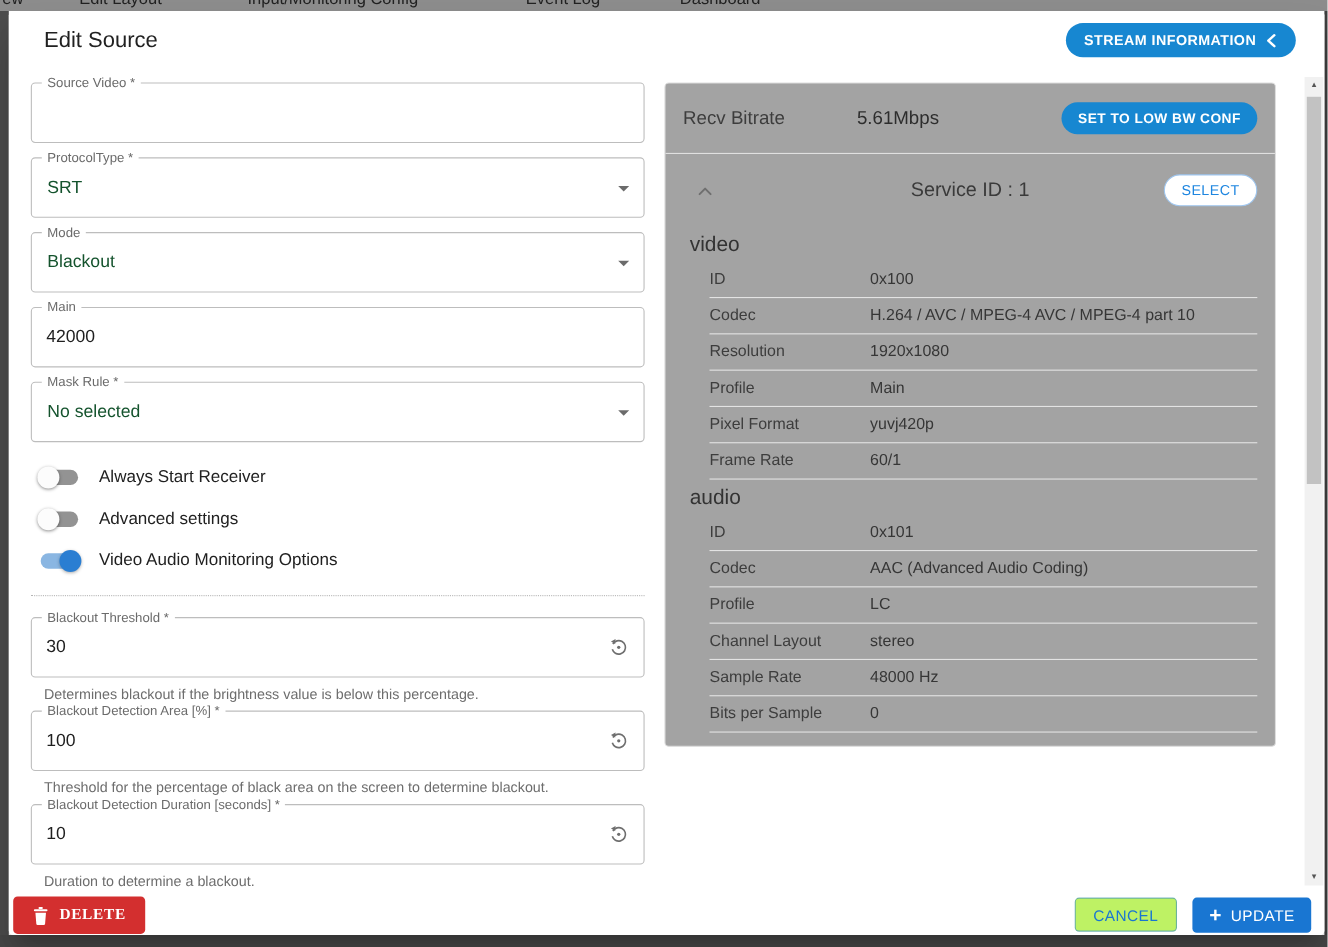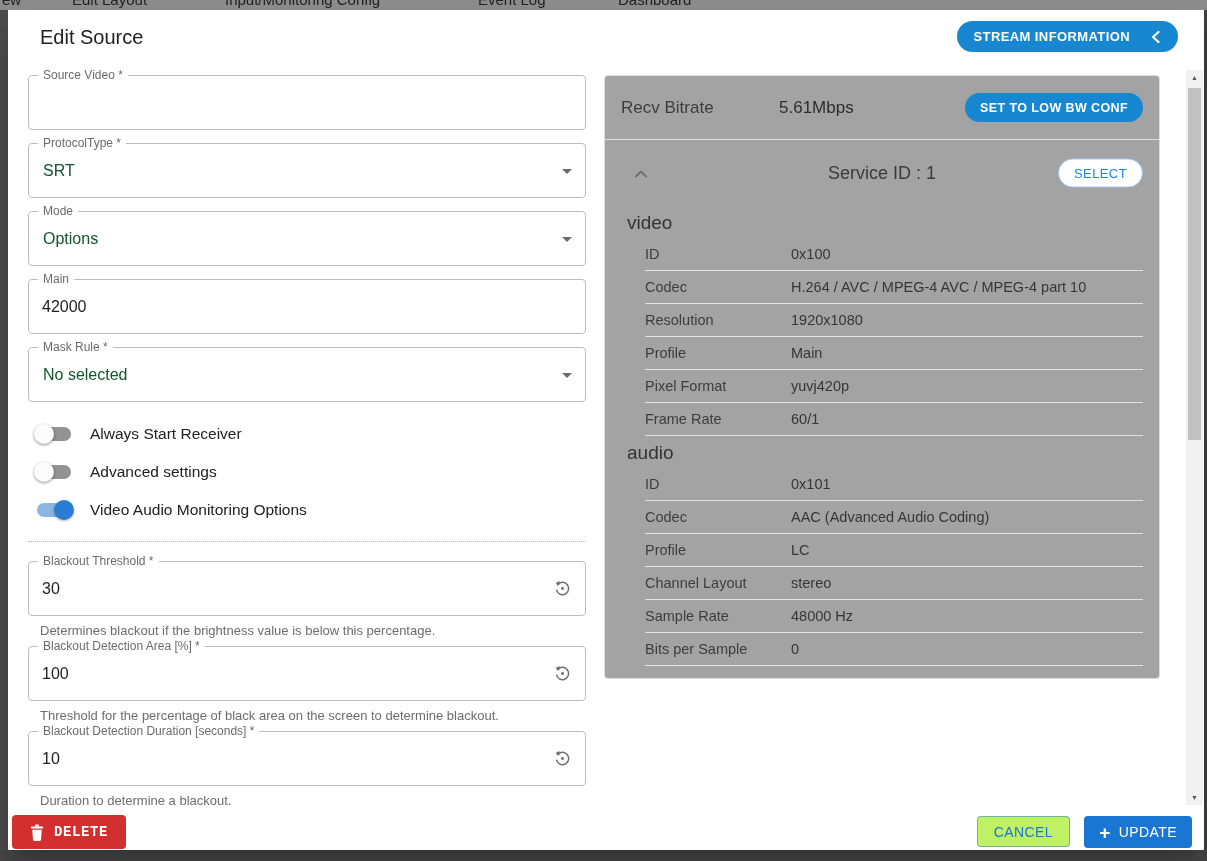--- a/index.html
+++ b/index.html
@@ -19,21 +19,21 @@
 
   
   .modal {
     position:absolute; left:8px; top:10px; width:1196px; height:840px;
     background:#fff; border-radius:4px; z-index:2;
     box-shadow: 0 11px 15px -7px rgba(0,0,0,.2), 0 24px 38px 3px rgba(0,0,0,.14);
   }
   .dialog-title { position:absolute; left:32px; top:16px; font-size:20px; font-weight:500; color:#212121; }
 
   .pill-btn {
-    display:flex; align-items:center; justify-content:center; gap:20px;
+    display:flex; align-items:center; justify-content:center; gap:8px;
     background:#1787d1; color:#fff; border:none; border-radius:16px;
     font-family:inherit; font-size:13px; font-weight:bold; letter-spacing:.4px;
     cursor:pointer; white-space:nowrap;
   }
   .stream-info-btn { position:absolute; top:11px; right:26px; height:31px; padding:0 17px; }
 
   
   .form-col { position:absolute; left:20px; top:65px; width:558px; }
   .field {
     position:relative; height:55px; border:1px solid #bdbdbd; border-radius:4px;
@@ -100,21 +100,21 @@
   .scrollbar { position:absolute; left:1178px; top:60px; width:17px; height:735px; background:#f1f1f1; }
   .sb-arrow { position:absolute; left:0; width:17px; height:15px; display:flex; align-items:center; justify-content:center;
     font-size:7px; color:#555; cursor:pointer; }
   .sb-up { top:0; }
   .sb-down { bottom:0; }
   .sb-thumb { position:absolute; left:2px; top:18px; width:13px; height:352px; background:#c2c2c2; cursor:grab; }
 
   
   .delete-btn { position:absolute; left:4px; top:805px; height:34px; padding:0 18px;
     display:flex; align-items:center; gap:10px; background:#d32f2f; border:none; border-radius:4px;
-    color:#fff; font-family:Liberation Mono, monospace; font-size:14px; font-weight:bold; letter-spacing:.6px; cursor:pointer; }
+    color:#fff; font-family:Liberation Serif, serif; font-size:14px; font-weight:bold; letter-spacing:.6px; cursor:pointer; }
   .cancel-btn { position:absolute; right:134px; top:806px; height:31px; padding:0 16px;
     background:#bef264; border:1px solid rgba(25,118,210,.5); border-radius:4px;
     color:#1976d2; font-family:inherit; font-size:14px; letter-spacing:.4px; cursor:pointer; }
   .update-btn { position:absolute; right:12px; top:806px; height:32px; padding:0 15px;
     display:flex; align-items:center; gap:8px; background:#1976d2; border:none; border-radius:4px;
     color:#fff; font-family:inherit; font-size:14px; letter-spacing:.4px; cursor:pointer; }
   .plus-glyph { font-size:19px; font-weight:bold; line-height:1; }
 </style>
 </head>
 <body>
@@ -150,21 +150,21 @@
     </div>
 
     <div class="field select-field">
       <span class="flabel">ProtocolType *</span>
       <span class="fvalue">SRT</span>
       <span class="caret-down"></span>
     </div>
 
     <div class="field select-field">
       <span class="flabel">Mode</span>
-      <span class="fvalue">Options</span>
+      <span class="fvalue">Blackout</span>
       <span class="caret-down"></span>
     </div>
 
     <div class="field">
       <span class="flabel">Main</span>
       <input type="text" value="42000" style="">
     </div>
 
     <div class="field select-field">
       <span class="flabel">Mask Rule *</span>

